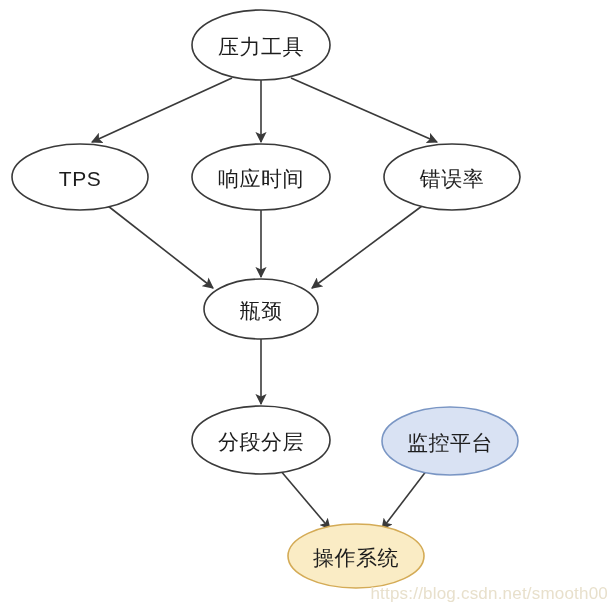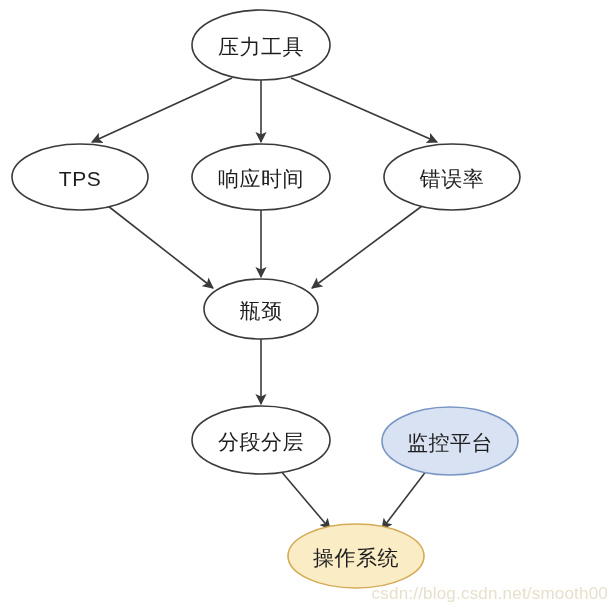--- a/index.html
+++ b/index.html
@@ -111,13 +111,13 @@
         <ellipse cx="450" cy="441" rx="68" ry="34" class="ellipse-blue"></ellipse>
         <text x="450" y="442" class="node-label">监控平台</text>
       </g>
       <g>
         <ellipse cx="356" cy="556" rx="68" ry="32" class="ellipse-yellow"></ellipse>
         <text x="356" y="557" class="node-label">操作系统</text>
       </g>
     </g>
 </svg>
 
-<div class="watermark-text">csdn://blog.csdn.net/smooth00</div>
+<div class="watermark-text">https://blog.csdn.net/smooth00</div>
 
 </body></html>

